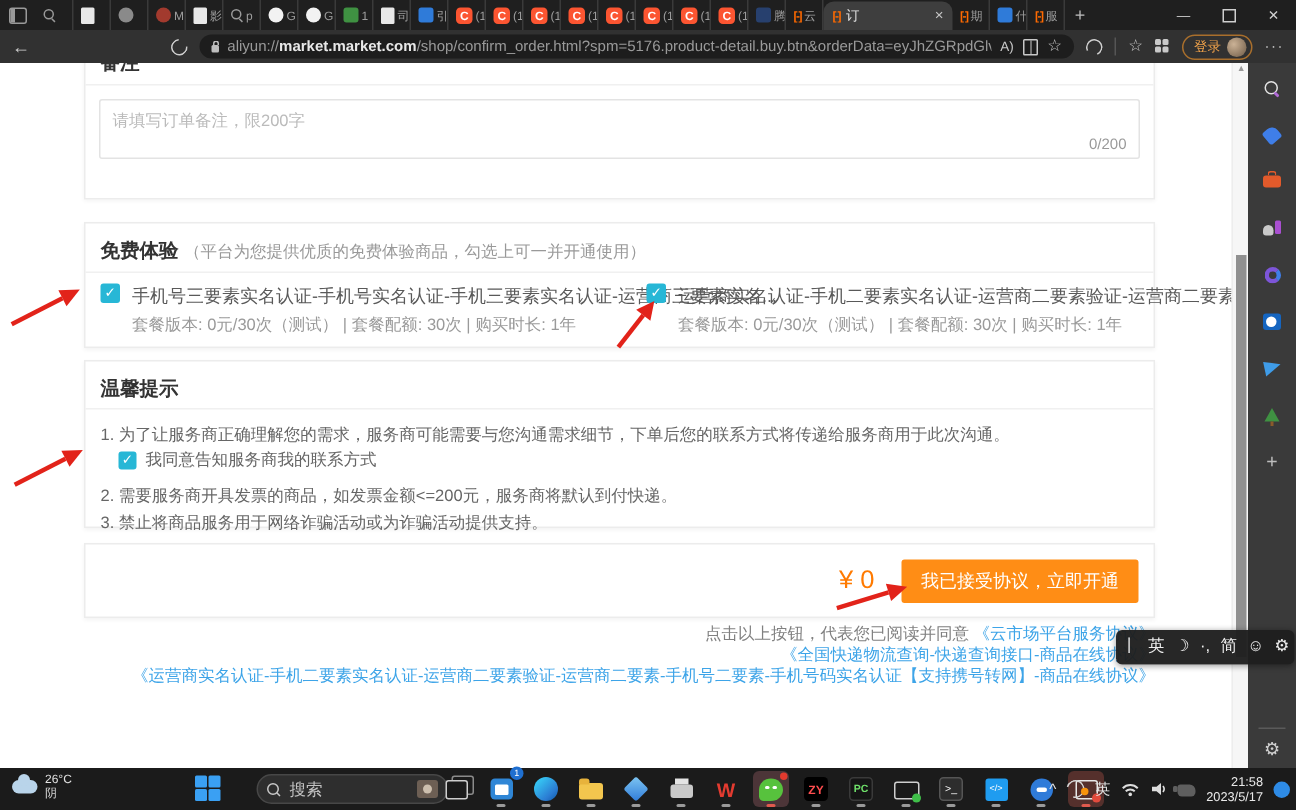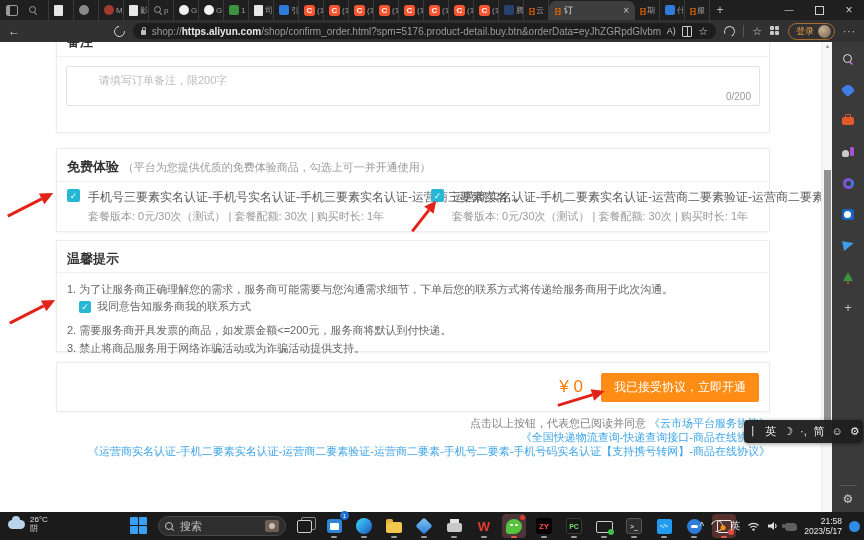--- a/index.html
+++ b/index.html
@@ -79,21 +79,21 @@
   .sb-gear{position:absolute;bottom:6px;left:0;width:32px;display:flex;justify-content:center;color:#cfcfcf;font-size:12px;}
   .sb-div{position:absolute;bottom:26px;left:7px;width:18px;height:1px;background:#5a5a5a;}
 
   
   .page{position:absolute;left:0;top:42px;width:832px;bottom:28px;background:#fff;overflow:hidden;}
   .card{position:absolute;left:56px;width:714px;background:#fff;border:1px solid #ececec;box-shadow:0 1px 3px rgba(0,0,0,.05);box-sizing:border-box;}
   .card-title{position:absolute;left:10px;font-size:13px;font-weight:bold;color:#333;}
   .card-sub{font-size:11px;font-weight:normal;color:#999;text-align:right;}
   .hdiv{position:absolute;left:0;right:0;height:1px;background:#f0f0f0;}
   .ta-box{position:absolute;left:9px;right:9px;border:1px solid #e3e3e3;border-radius:2px;}
-  .ta-ph{position:absolute;left:8px;top:6px;font-size:11px;color:#bbb;margin-left:24px;}
+  .ta-ph{position:absolute;left:8px;top:6px;font-size:11px;color:#bbb;}
   .ta-count{position:absolute;right:8px;bottom:3px;font-size:10px;color:#999;}
   .cb{display:inline-flex;width:13px;height:13px;background:#27b7d6;border-radius:2px;color:#fff;font-size:9px;align-items:center;justify-content:center;flex:0 0 auto;}
   .prod{position:absolute;display:flex;align-items:flex-start;gap:8px;}
   .prod-name{font-size:12px;color:#595959;white-space:nowrap;}
   .prod-meta{position:absolute;font-size:11px;color:#9a9a9a;white-space:nowrap;}
   .tip{position:absolute;left:10px;font-size:11px;color:#666;white-space:nowrap;}
   .consent{position:absolute;left:22px;display:flex;align-items:center;gap:6px;}
   .consent .cb{width:12px;height:12px;}
   .consent-label{font-size:11px;color:#666;}
   .orderbar{display:flex;align-items:center;justify-content:flex-end;gap:18px;padding-right:10px;}
@@ -117,21 +117,21 @@
 
   
   .taskbar{position:absolute;left:0;bottom:0;width:864px;height:28px;background:#1b1b1b;z-index:80;}
   .weather{position:absolute;left:8px;top:3px;display:flex;align-items:center;gap:5px;}
   .cloud{width:17px;height:9px;background:#b9d4ea;border-radius:6px;position:relative;}
   .cloud::before{content:"";position:absolute;left:4px;top:-4px;width:8px;height:8px;border-radius:50%;background:#b9d4ea;}
   .wtxt{font-size:8px;color:#e3e3e3;line-height:9px;}
   .wtxt div:last-child{color:#cfcfcf;}
   .start{position:absolute;left:130px;top:5px;width:18px;height:18px;display:grid;grid-template-columns:8px 8px;grid-template-rows:8px 8px;gap:1px;}
   .start span{background:#3aa0f3;border-radius:1px;}
-  .tsearch{position:absolute;left:158px;top:4px;width:128px;height:20px;background:#2e2e2e;border:1px solid #474747;border-radius:10px;display:flex;align-items:center;gap:6px;padding:0 6px;box-sizing:border-box;}
+  .tsearch{position:absolute;left:171px;top:4px;width:128px;height:20px;background:#2e2e2e;border:1px solid #474747;border-radius:10px;display:flex;align-items:center;gap:6px;padding:0 6px;box-sizing:border-box;}
   .ts-mag{width:9px;height:9px;position:relative;flex:0 0 auto;}
   .ts-mag::before{content:"";position:absolute;left:0;top:0;width:6px;height:6px;border:1.3px solid #c9c9c9;border-radius:50%;}
   .ts-mag::after{content:"";position:absolute;right:0;bottom:0;width:3px;height:1.3px;background:#c9c9c9;transform:rotate(45deg);}
   .ts-txt{flex:1;font-size:11px;color:#c3c3c3;}
   .ts-cam{width:14px;height:12px;background:#6d5f54;border-radius:2px;position:relative;flex:0 0 auto;}
   .ts-cam::before{content:"";position:absolute;left:4px;top:3px;width:6px;height:6px;border-radius:50%;background:#cdbfae;}
   .apps{position:absolute;left:292px;top:2px;display:flex;gap:6px;}
   .app{width:24px;height:24px;border-radius:4px;display:flex;align-items:center;justify-content:center;position:relative;}
   .app .dash{position:absolute;bottom:0px;left:9px;width:6px;height:2px;border-radius:1px;background:#9a9a9a;}
   .app.hl-wx{background:#4c3538;}
@@ -287,21 +287,21 @@
       </div>
     <div class="wc" style="font-size:12px;">×</div>
   </div>
 
   <div class="toolbar">
     <span class="nav-glyph">←</span>
     <span class="tb-spacer"></span>
     <span class="refresh-ic"></span>
     <div class="pill">
       <span class="lock"></span>
-      <span class="url"><span>shop://</span><b>https.aliyun.com</b><span>/shop/confirm_order.html?spm=5176.product-detail.buy.btn&amp;orderData=eyJhZGRpdGlvbmFsRGF0YSI6eyJsc3BMb2Nhd...</span></span>
+      <span class="url"><span>aliyun://</span><b>market.market.com</b><span>/shop/confirm_order.html?spm=5176.product-detail.buy.btn&amp;orderData=eyJhZGRpdGlvbmFsRGF0YSI6eyJsc3BMb2Nhd...</span></span>
       <span class="aloud">A)</span>
       <span class="split-ic"></span>
       <span class="star">☆</span>
     </div>
     <span class="refresh-ic" style="transform:rotate(200deg);"></span>
     <span class="vdiv"></span>
     <span class="star">☆</span>
     <span class="grid-ic">
         <span></span>
         <span></span>

